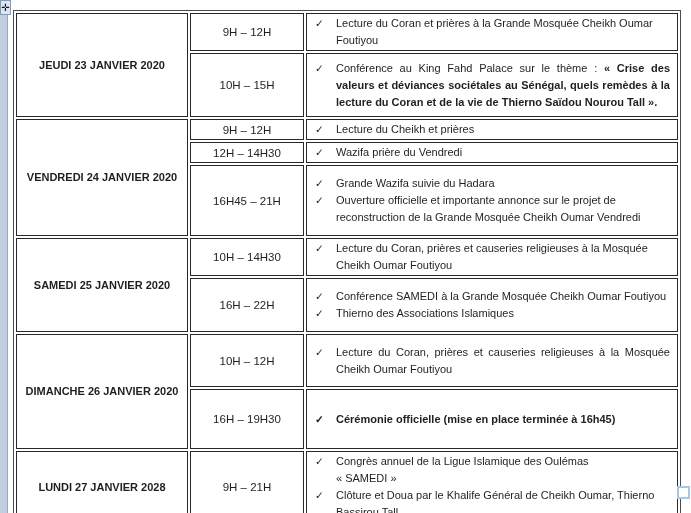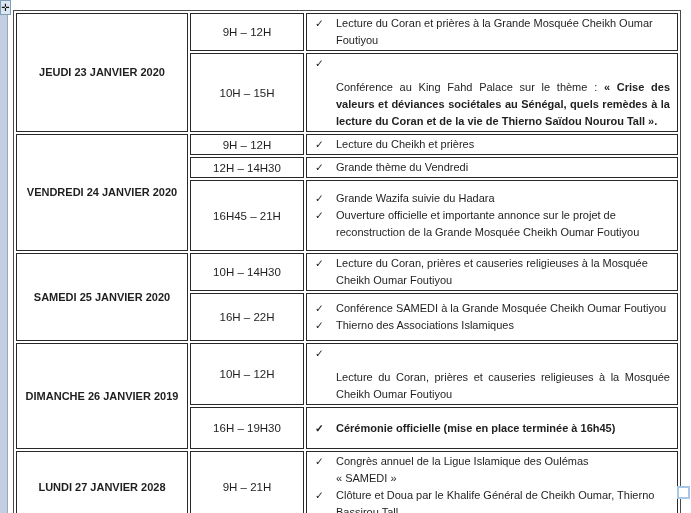--- a/index.html
+++ b/index.html
@@ -40,21 +40,21 @@
     width:114px; text-align:center; vertical-align:middle;
     font-size:11.5px; padding:2px 4px;margin-left:8px;
   }
   td.act {
     width:372px; vertical-align:middle;
     font-size:11px; padding:1px 7px 1px 8px;
   }
   .item { display:flex; align-items:flex-start; line-height:17px; }
   .check { flex:0 0 21px; width:21px; font-size:10.5px; }
   .itext { flex:1; min-width:0; }
-  .jt { text-align:justify;margin-top:24px; }
+  .jt { text-align:justify; }
   .bold { font-weight:bold; }
 </style>
 </head>
 <body>
 
 <div class="gutter"></div>
 <div class="move-handle">✛</div>
 
 <table class="program">
   <colgroup>
@@ -92,73 +92,73 @@
         <span class="check">✓</span>
         <span class="itext">Lecture du Cheikh et prières</span>
       </div>
     </td>
   </tr>
   <tr style="height:19px">
     <td class="time">12H – 14H30</td>
     <td class="act">
       <div class="item">
         <span class="check">✓</span>
-        <span class="itext">Grande thème du Vendredi</span>
+        <span class="itext">Wazifa prière du Vendredi</span>
       </div>
     </td>
   </tr>
   <tr style="height:71px">
     <td class="time">16H45 – 21H</td>
     <td class="act">
       <div class="item">
         <span class="check">✓</span>
         <span class="itext">Grande Wazifa suivie du Hadara</span>
       </div>
       <div class="item">
         <span class="check">✓</span>
-        <span class="itext">Ouverture officielle et importante annonce sur le projet de reconstruction de la Grande Mosquée Cheikh Oumar Foutiyou</span>
+        <span class="itext">Ouverture officielle et importante annonce sur le projet de reconstruction de la Grande Mosquée Cheikh Oumar Vendredi</span>
       </div>
     </td>
   </tr>
 
   <tr style="height:37px">
     <td class="date" rowspan="2">SAMEDI 25 JANVIER 2020</td>
     <td class="time">10H – 14H30</td>
     <td class="act">
       <div class="item">
         <span class="check">✓</span>
         <span class="itext">Lecture du Coran, prières et causeries religieuses à la Mosquée Cheikh Oumar Foutiyou</span>
       </div>
     </td>
   </tr>
-  <tr style="height:48px">
+  <tr style="height:54px">
     <td class="time">16H – 22H</td>
     <td class="act">
       <div class="item">
         <span class="check">✓</span>
         <span class="itext">Conférence SAMEDI à la Grande Mosquée Cheikh Oumar Foutiyou</span>
       </div>
       <div class="item">
         <span class="check">✓</span>
         <span class="itext">Thierno des Associations Islamiques</span>
       </div>
     </td>
   </tr>
 
   <tr style="height:53px">
-    <td class="date" rowspan="2">DIMANCHE 26 JANVIER 2019</td>
+    <td class="date" rowspan="2">DIMANCHE 26 JANVIER 2020</td>
     <td class="time">10H – 12H</td>
     <td class="act">
       <div class="item">
         <span class="check">✓</span>
         <span class="itext jt">Lecture du Coran, prières et causeries religieuses à la Mosquée Cheikh Oumar Foutiyou</span>
       </div>
     </td>
   </tr>
-  <tr style="height:42px">
+  <tr style="height:60px">
     <td class="time">16H – 19H30</td>
     <td class="act">
       <div class="item">
         <span class="check bold">✓</span>
         <span class="itext bold">Cérémonie officielle (mise en place terminée à 16h45)</span>
       </div>
     </td>
   </tr>
 
   <tr style="height:70px">

